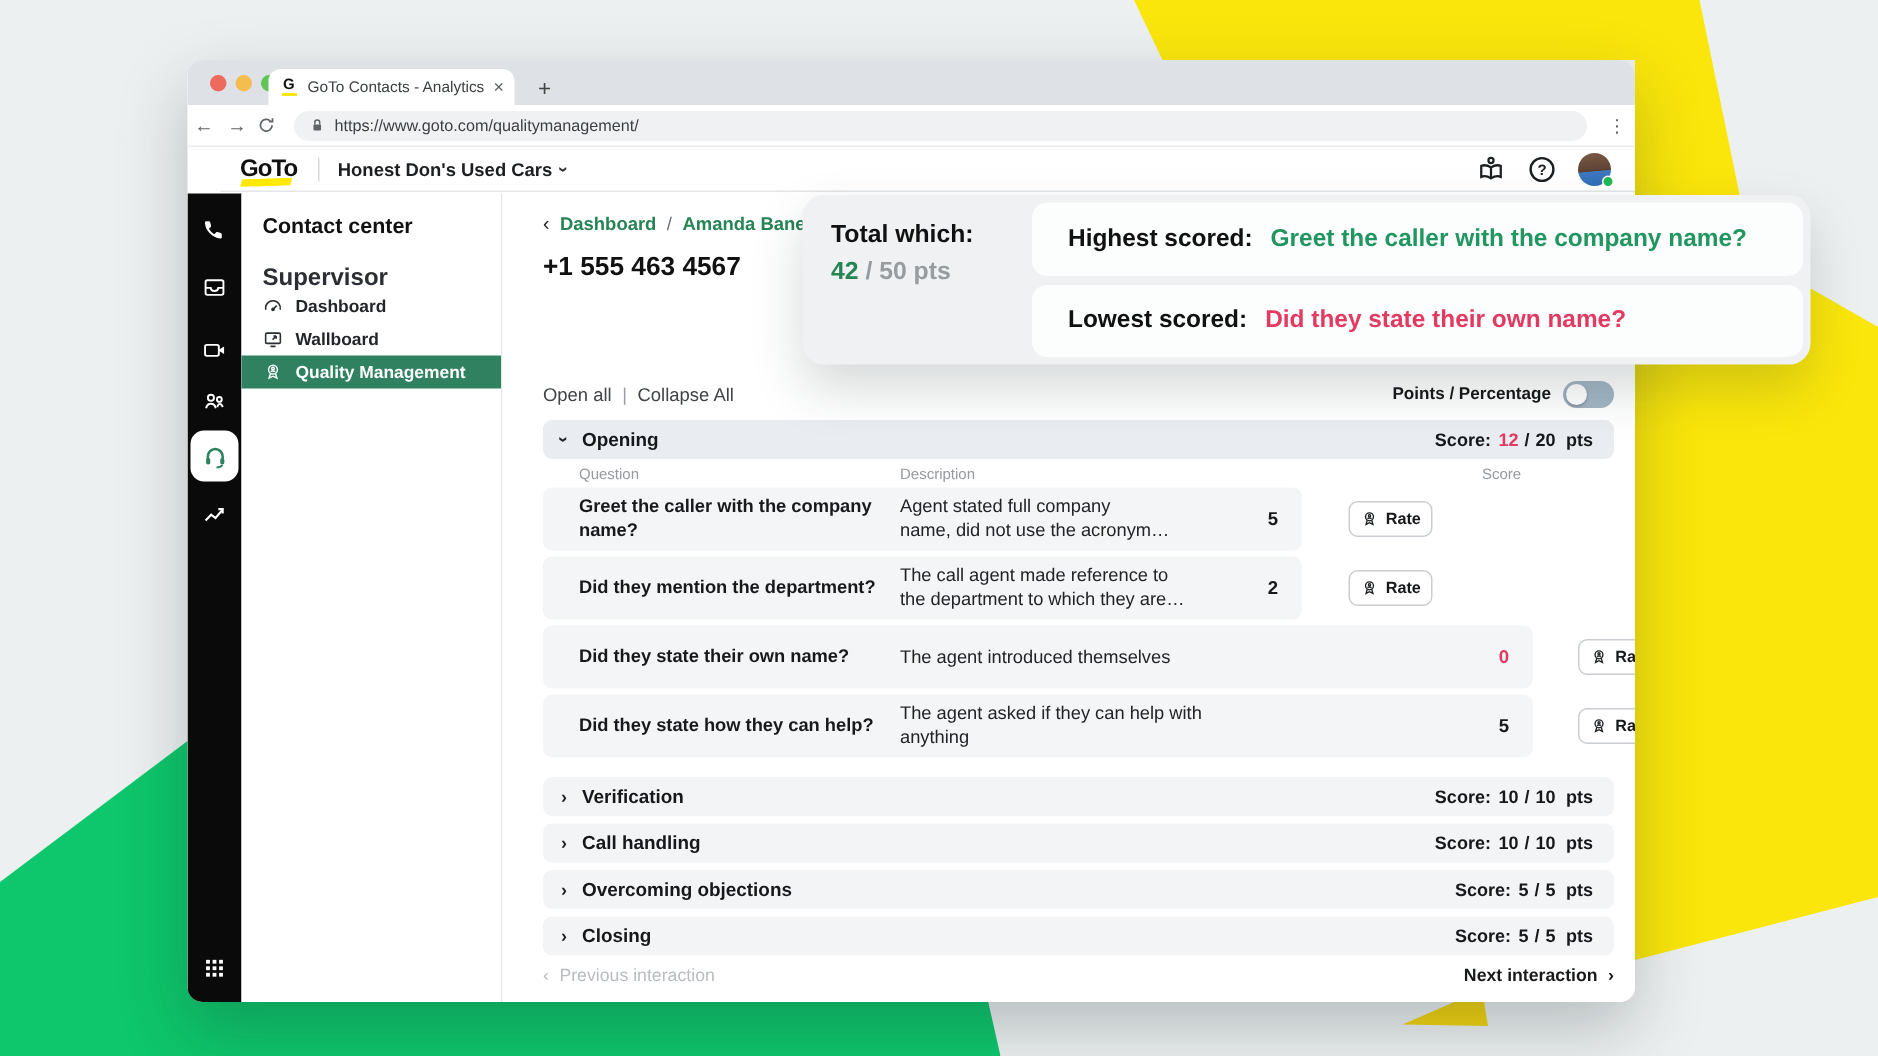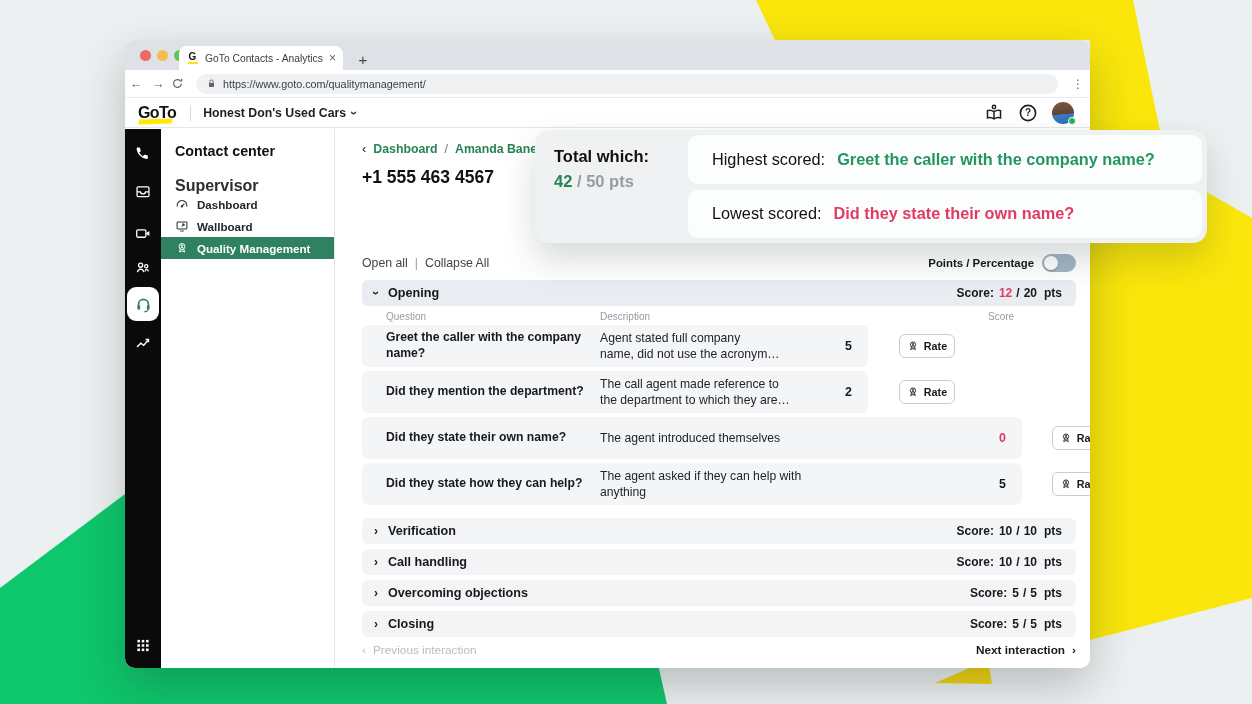--- a/index.html
+++ b/index.html
@@ -28,21 +28,21 @@
   .tab-close{font-size:12px;color:#5f6368;flex:0 0 auto;cursor:default;}
   .newtab{position:absolute;left:228px;bottom:2px;font-size:15px;color:#444;width:20px;text-align:center;}
 
   .urlrow{position:relative;height:28px;background:#fff;border-bottom:1px solid #e9ebed;display:flex;align-items:center;}
   .navbtn{font-size:13px;color:#5f6368;width:22px;text-align:center;flex:0 0 auto;}
   .reload-svg{width:13px;height:13px;margin:0 4px 0 2px;flex:0 0 auto;}
   .urlpill{flex:1;height:20px;background:#f0f1f2;border-radius:10px;margin:0 8px 0 8px;display:flex;align-items:center;padding:0 10px;gap:6px;}
   .urltext{font-size:10.8px;color:#3a3f44;}
   .morevert{width:24px;text-align:center;font-size:12px;color:#5f6368;}
 
-  .appheader{position:relative;height:30px;background:#fff;border-bottom:1px solid #e4e6e8;display:flex;align-items:center;}
+  .appheader{position:relative;height:30px;background:#fff;border-bottom:1px solid #e4e6e8;display:flex;align-items:center;margin-left:22px;}
   .goto-logo{margin-left:13px;position:relative;display:inline-block;}
   .goto-logo b{font-size:16px;letter-spacing:-.6px;color:#111;position:relative;z-index:1;}
   .goto-logo i{position:absolute;left:1px;right:4px;bottom:-2px;height:5px;background:#ffe900;transform:skewX(-18deg) rotate(-2deg);}
   .hdiv{width:1px;height:16px;background:#d7dadc;margin:0 12px 0 14px;}
   .account{display:flex;align-items:center;gap:6px;font-size:12.3px;font-weight:600;color:#1c1f22;}
   .chev{display:inline-block;font-size:12px;color:#333;line-height:1;}
   .rot90{transform:rotate(90deg);}
   .hspacer{flex:1;}
   .hicon{width:20px;height:20px;margin-right:14px;flex:0 0 auto;}
   .avatar{position:relative;width:22px;height:22px;border-radius:50%;margin-right:16px;flex:0 0 auto;
@@ -108,21 +108,21 @@
 
   
   .scorecard{position:absolute;left:535px;top:130px;width:672px;height:113px;background:#eff1f2;border-radius:14px;
              box-shadow:0 16px 34px rgba(30,45,45,.18);display:flex;z-index:5;}
   .totalblock{width:148px;padding:17px 0 0 19px;}
   .totalblock .tl1{font-size:16.5px;font-weight:800;color:#111;}
   .totalblock .tl2{margin-top:6px;font-size:16.5px;font-weight:800;color:#979ca0;}
   .totalblock .tl2 .tv{color:#268455;}
   .cardrows{flex:1;display:flex;flex-direction:column;gap:6px;padding:5px 5px;}
   .cardrow{flex:1;background:#fcfdfd;border-radius:10px;display:flex;align-items:center;padding-left:24px;gap:12px;}
-  .cardrow .lab{font-size:16.3px;font-weight:400;color:#111;}
+  .cardrow .lab{font-size:16.3px;font-weight:700;color:#111;}
   .cardrow .qx{font-size:16.3px;font-weight:700;}
   .qx.green{color:#229660;} .qx.rose{color:#e23a61;}
 
   svg{display:block;}
 </style>
 </head>
 <body>
 
 <div class="stage">
   <div class="shape bg-yellow"></div>

